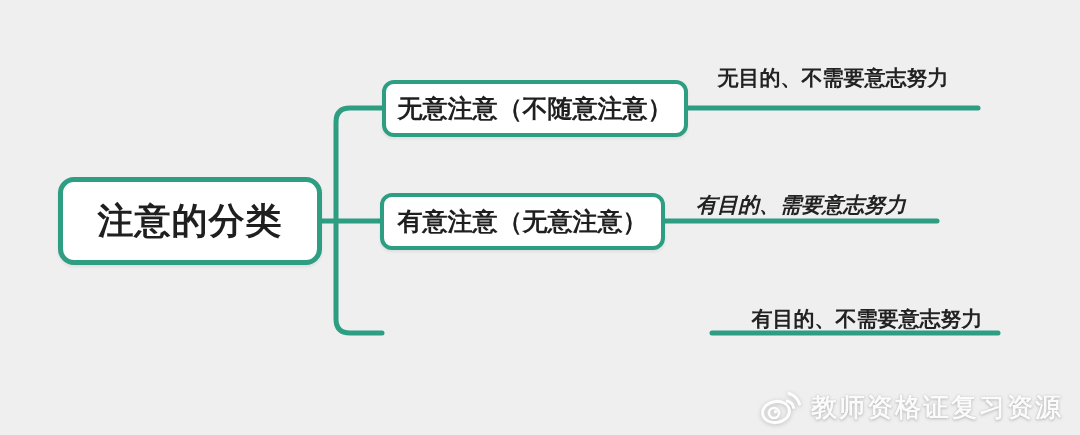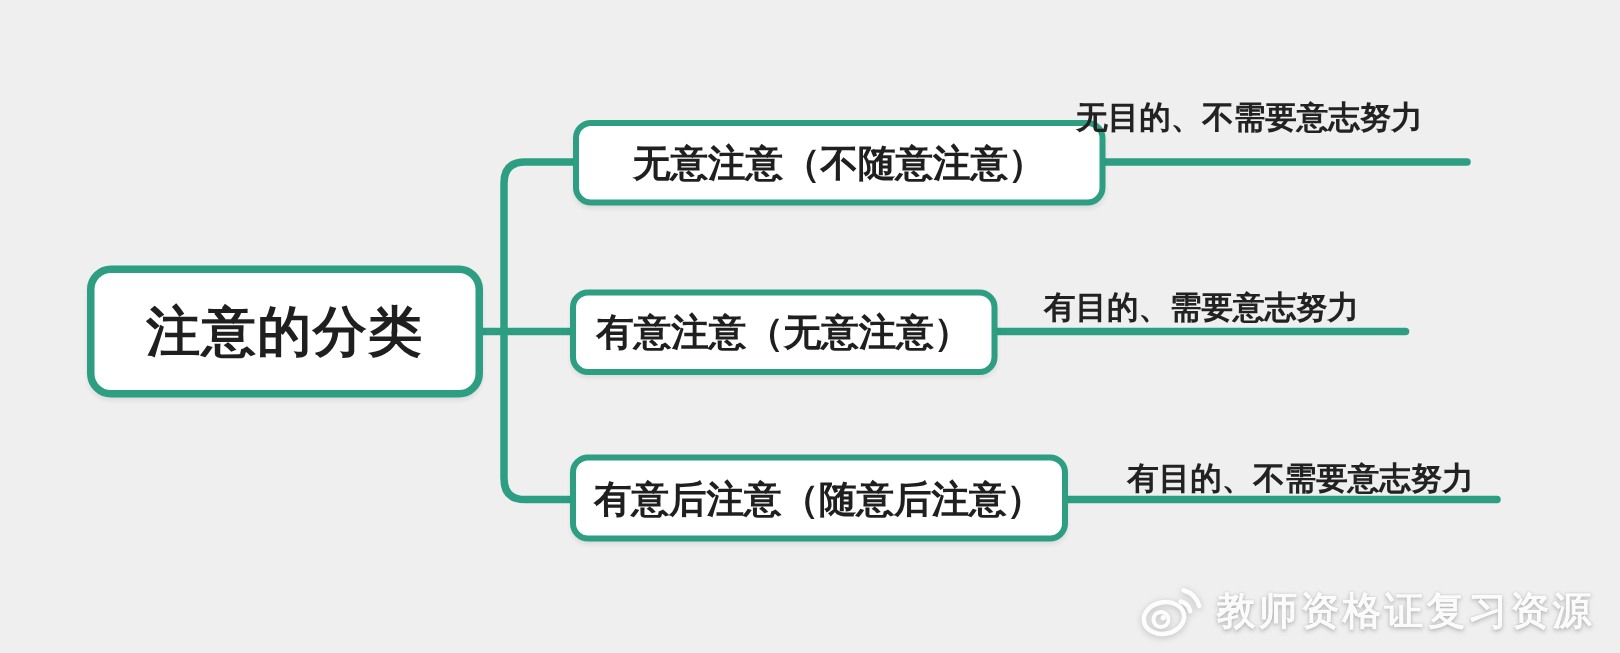--- a/index.html
+++ b/index.html
@@ -41,33 +41,33 @@
     box-shadow: 0 2px 3px rgba(0,0,0,0.07);
     white-space: nowrap;
   }
   .node.root {
     left: 58px; top: 177px; width: 264px; height: 88px;
     border-width: 5px; border-radius: 16px;
     font-size: 36px;
     letter-spacing: 1px;
   }
   .node.branch { font-size: 25px; }
-  .node.branch-1 { left: 382px; top: 80px;  width: 355px; height: 57px; }
+  .node.branch-1 { left: 382px; top: 80px;  width: 306px; height: 57px; }
   .node.branch-2 { left: 380px; top: 193px; width: 285px; height: 57px; }
   .node.branch-3 { left: 380px; top: 303px; width: 332px; height: 58px; }
   .note {
     position: absolute;
     text-align: center;
     font-size: 21px;
     font-weight: bold;
     color: #222222;
     white-space: nowrap;
   }
   .note-1 { left: 688px; top: 64px;  width: 290px; }
-  .note-2 { left: 665px; top: 191px; width: 272px; }
+  .note-2 { left: 665px; top: 191px; width: 272px; font-style: italic; }
   .note-3 { left: 712px; top: 305px; width: 286px; padding-left: 24px; }
   .watermark {
     position: absolute;
     left: 760px; top: 388px;
     display: flex;
     align-items: center;
     gap: 9px;
   }
   .watermark .wm-text {
     font-size: 26px;
@@ -102,23 +102,20 @@
   <div class="node branch branch-1">
     <span>无意注意（不随意注意）</span>
   </div>
   <div class="note note-1">无目的、不需要意志努力</div>
 
   <div class="node branch branch-2">
     <span>有意注意（无意注意）</span>
   </div>
   <div class="note note-2">有目的、需要意志努力</div>
 
-  <div class="node branch branch-3">
-    <span>有意后注意（随意后注意）</span>
-  </div>
   <div class="note note-3">有目的、不需要意志努力</div>
 
   <div class="watermark">
     <svg class="wm-icon" viewBox="0 0 42 38">
       <ellipse cx="16" cy="24" rx="13.5" ry="10.5" fill="none" stroke="rgba(255,255,255,0.95)" stroke-width="3" transform="rotate(-10 16 24)"></ellipse>
       <circle cx="14" cy="25" r="5" fill="none" stroke="rgba(255,255,255,0.95)" stroke-width="2.6"></circle>
       <circle cx="15.5" cy="23.8" r="1.8" fill="rgba(255,255,255,0.95)"></circle>
       <path d="M27 13 a 8.5 8.5 0 0 1 6.5 6.5" fill="none" stroke="rgba(255,255,255,0.95)" stroke-width="3" stroke-linecap="round"></path>
       <path d="M29 5.5 a 15.5 15.5 0 0 1 10.5 10.5" fill="none" stroke="rgba(255,255,255,0.95)" stroke-width="3" stroke-linecap="round"></path>
     </svg>

